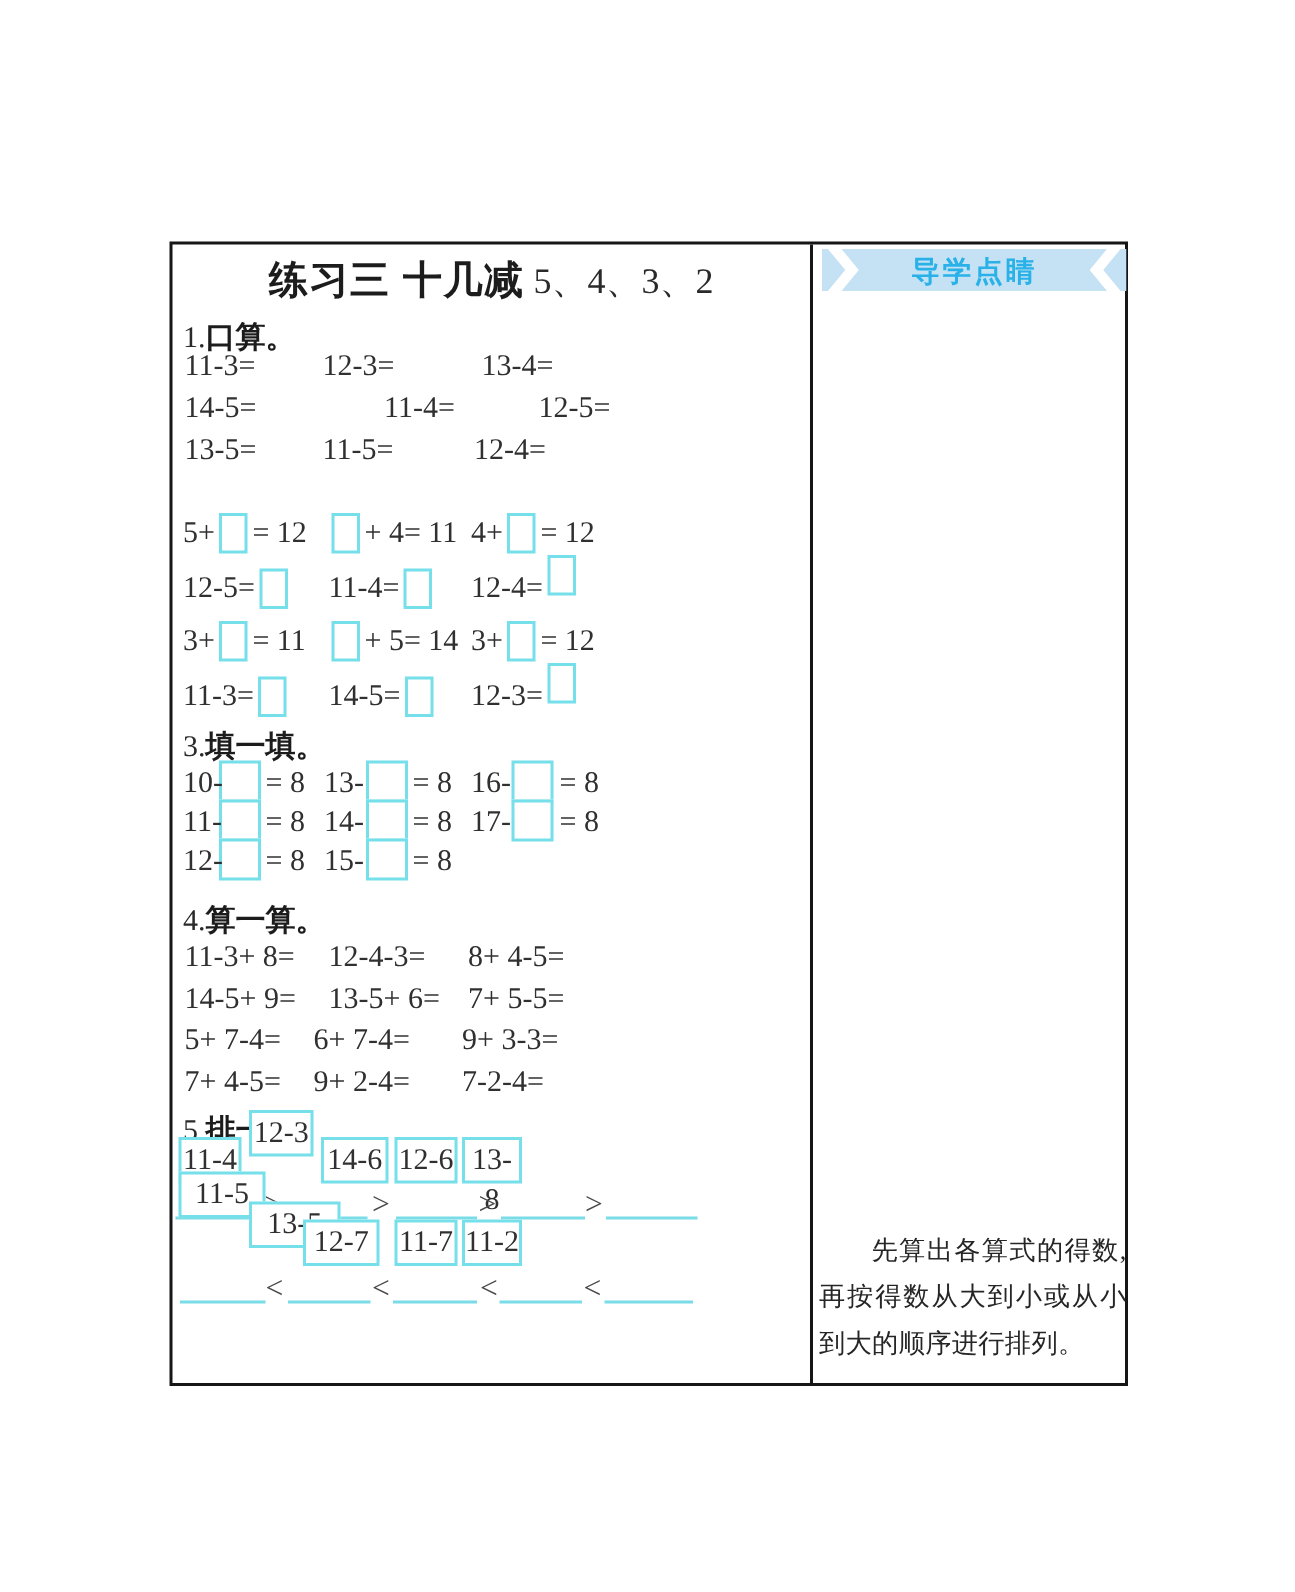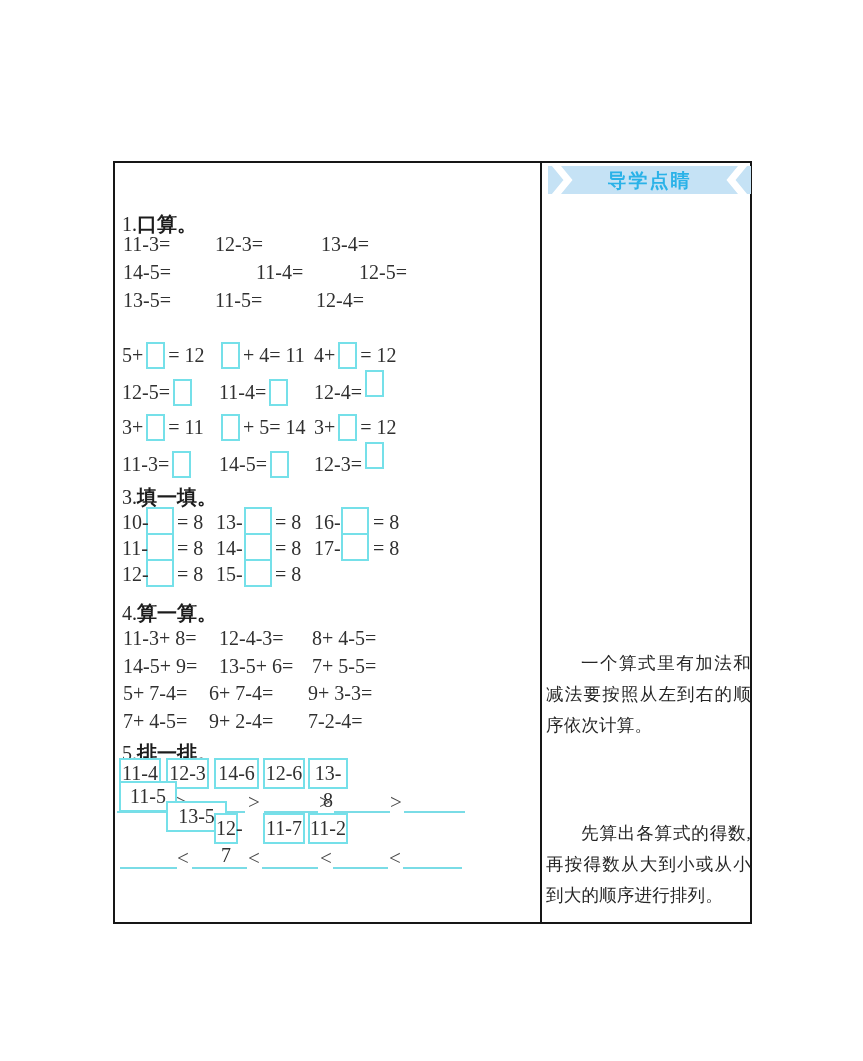--- a/index.html
+++ b/index.html
@@ -45,20 +45,23 @@
     position:absolute; left:0; top:2px; width:100%; text-align:center;
     font-family:"Liberation Sans","DejaVu Sans",sans-serif; font-weight:bold;
     font-size:19px; color:#2ab2e8; letter-spacing:2px;
   }
 </style>
 </head>
 <body>
 
 <div class="page">
 
+  <div class="abs title">
+    <span class="t-main">练习三  十几减</span><span class="t-tail">5、4、3、2</span>
+  </div>
 
   <div class="abs sec-label" style="left:7px;top:48px">
     <span class="num">1.</span><span class="lab">口算。</span>
   </div>
   <span class="abs eq" style="left:8px;top:70px">11-3=</span>
   <span class="abs eq" style="left:100px;top:70px">12-3=</span>
   <span class="abs eq" style="left:206px;top:70px">13-4=</span>
   <span class="abs eq" style="left:8px;top:98px">14-5=</span>
   <span class="abs eq" style="left:141px;top:98px">11-4=</span>
   <span class="abs eq" style="left:244px;top:98px">12-5=</span>
@@ -167,36 +170,36 @@
   <span class="abs eq" style="left:94px;top:519px">6+ 7-4=</span>
   <span class="abs eq" style="left:193px;top:519px">9+ 3-3=</span>
   <span class="abs eq" style="left:8px;top:547px">7+ 4-5=</span>
   <span class="abs eq" style="left:94px;top:547px">9+ 2-4=</span>
   <span class="abs eq" style="left:193px;top:547px">7-2-4=</span>
 
   <div class="abs sec-label" style="left:7px;top:577px">
     <span class="num">5.</span><span class="lab">排一排。</span>
   </div>
   <div class="abs cbox" style="left:4px;top:595px;width:42px">11-4</div>
-  <div class="abs cbox" style="left:51px;top:595px;width:43px">12-3</div>
+  <div class="abs cbox" style="left:51px;top:577px;width:43px">12-3</div>
   <div class="abs cbox" style="left:99px;top:595px;width:45px">14-6</div>
   <div class="abs cbox" style="left:148px;top:595px;width:42px">12-6</div>
   <div class="abs cbox" style="left:193px;top:595px;width:40px">13-8</div>
   <div class="abs useg" style="left:2px;top:648px;width:53px"></div>
   <div class="abs useg" style="left:76px;top:648px;width:54px"></div>
   <div class="abs useg" style="left:149px;top:648px;width:54px"></div>
   <div class="abs useg" style="left:219px;top:648px;width:56px"></div>
   <div class="abs useg" style="left:289px;top:648px;width:61px"></div>
   <span class="abs csym" style="left:61px;top:627px">&gt;</span>
   <span class="abs csym" style="left:133px;top:627px">&gt;</span>
   <span class="abs csym" style="left:204px;top:627px">&gt;</span>
   <span class="abs csym" style="left:275px;top:627px">&gt;</span>
   <div class="abs cbox" style="left:4px;top:618px;width:58px">11-5</div>
   <div class="abs cbox" style="left:51px;top:638px;width:61px">13-5</div>
-  <div class="abs cbox" style="left:99px;top:650px;width:24px">12-7</div>
+  <div class="abs cbox" style="left:87px;top:650px;width:51px">12-7</div>
   <div class="abs cbox" style="left:148px;top:650px;width:42px">11-7</div>
   <div class="abs cbox" style="left:193px;top:650px;width:40px">11-2</div>
   <div class="abs useg" style="left:5px;top:704px;width:57px"></div>
   <div class="abs useg" style="left:77px;top:704px;width:55px"></div>
   <div class="abs useg" style="left:147px;top:704px;width:56px"></div>
   <div class="abs useg" style="left:218px;top:704px;width:55px"></div>
   <div class="abs useg" style="left:288px;top:704px;width:59px"></div>
   <span class="abs csym" style="left:62px;top:683px">&lt;</span>
   <span class="abs csym" style="left:133px;top:683px">&lt;</span>
   <span class="abs csym" style="left:205px;top:683px">&lt;</span>
@@ -206,15 +209,14 @@
 
   <div class="abs banner">
     <svg width="203" height="28" viewBox="0 0 203 28">
       <rect x="0" y="0" width="203" height="28" fill="#c5e2f5"></rect>
       <path d="M6,-3 L20,14 L6,31" stroke="#ffffff" stroke-width="7" fill="none"></path>
       <path d="M197,-3 L183,14 L197,31" stroke="#ffffff" stroke-width="7" fill="none"></path>
     </svg>
     <span class="banner-label">导学点睛</span>
   </div>
 
-  <div class="abs side-par" style="top:485px">一个算式里有加法和减法要按照从左到右的顺序依次计算。</div>
   <div class="abs side-par" style="top:655px">先算出各算式的得数,再按得数从大到小或从小到大的顺序进行排列。</div>
 </div>
 
 </body></html>

